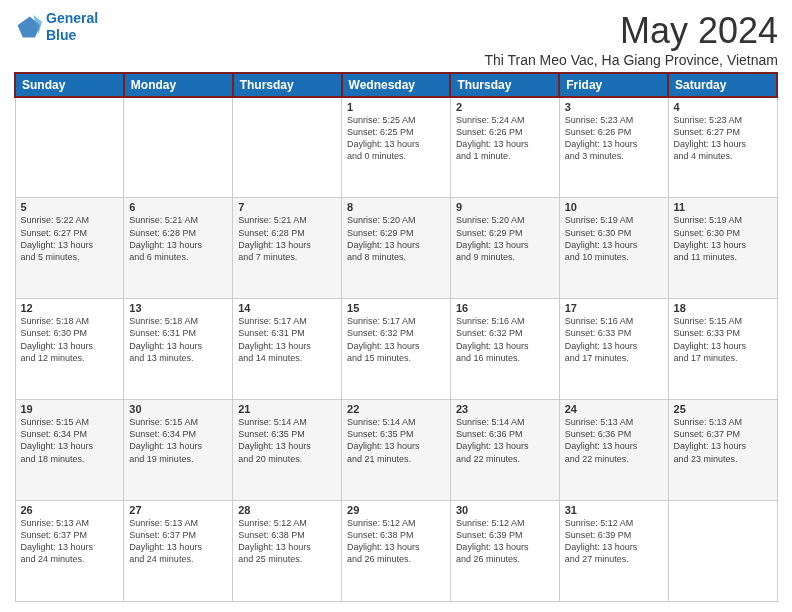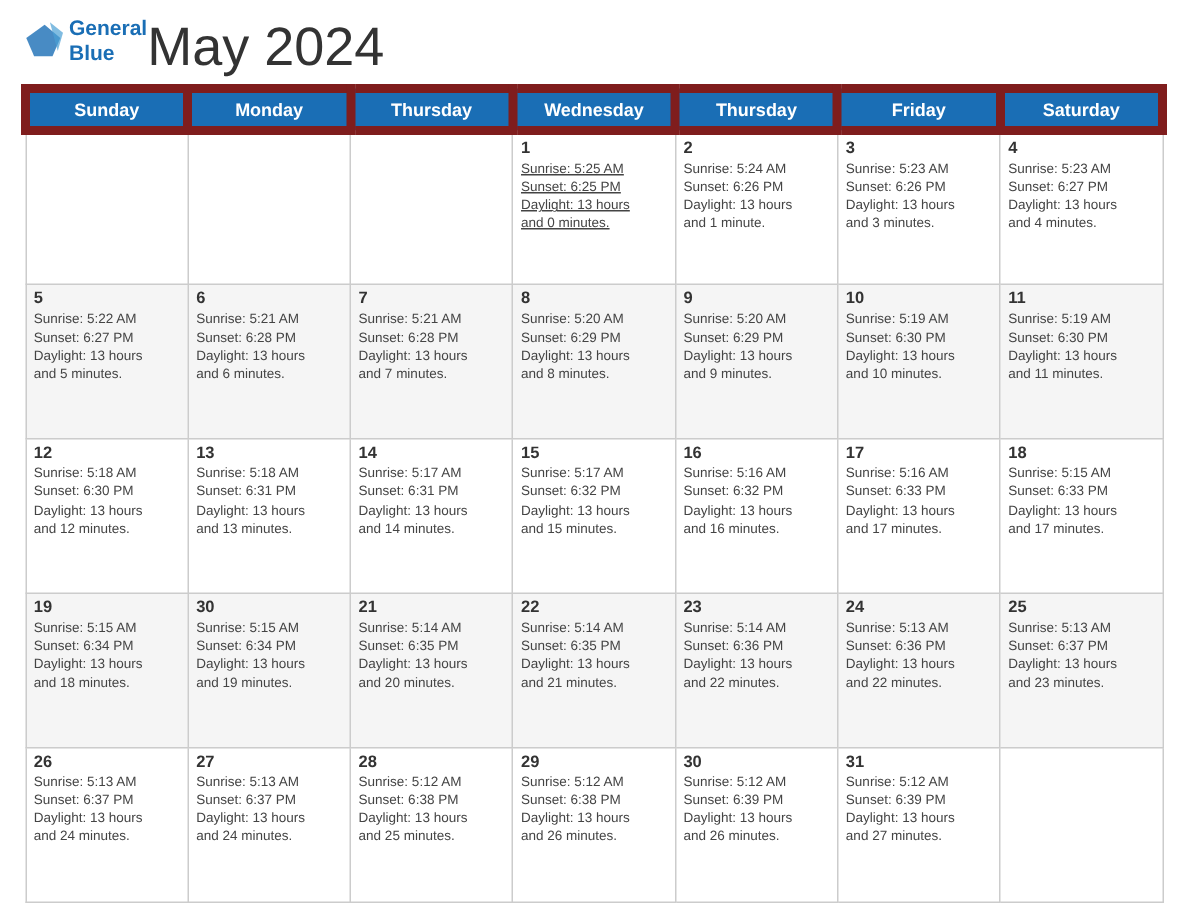--- a/index.html
+++ b/index.html
@@ -12,21 +12,21 @@
     }
     .page {
       width: 792px;
       height: 612px;
       padding: 10px 14px;
       display: flex;
       flex-direction: column;
     }
     .header {
       display: flex;
-      justify-content: flex-start;
+      justify-content: space-between;
       align-items: flex-start;
       margin-bottom: 4px;
     }
     .logo {
       display: flex;
       align-items: center;
       gap: 4px;
     }
     .logo-text {
       font-size: 14px;
@@ -55,24 +55,24 @@
     .calendar {
       flex: 1;
       border: 1px solid #ccc;
       border-collapse: collapse;
       width: 100%;
       table-layout: fixed;
     }
     .calendar th {
       background: #1a6eb5;
       color: white;
-      text-align: center;
+      text-align: left;
       padding: 4px 6px;
       font-size: 12px;
-      border: 6px solid #7f1d1d;
+      border: 2px solid #7f1d1d;
     }
     .calendar td {
       border: 1px solid #ccc;
       vertical-align: top;
       padding: 3px 5px;
       font-size: 9.5px;
       color: #333;
       background: #fff;
       height: 80px;
     }
@@ -104,20 +104,21 @@
         <polygon points="18,4 30,14 24,28 10,28 4,14" fill="#1a6eb5" opacity="0.8"></polygon>
         <polygon points="22,2 32,10 28,24" fill="#4a9fd4" opacity="0.7"></polygon>
       </svg>
       <div>
         <div class="logo-text"><span class="logo-blue">General</span></div>
         <div class="logo-text"><span class="logo-blue">Blue</span></div>
       </div>
     </div>
     <div class="title-section">
       <div class="month-title">May 2024</div>
+      <div class="location">Thi Tran Meo Vac, Ha Giang Province, Vietnam</div>
     </div>
   </div>
 
   <table class="calendar">
     <thead>
       <tr>
         <th>Sunday</th>
         <th>Monday</th>
         <th>Thursday</th>
         <th>Wednesday</th>
@@ -126,21 +127,21 @@
         <th>Saturday</th>
       </tr>
     </thead>
     <tbody id="calendar-body">
     <tr>
           <td class="empty"></td>
           <td class="empty"></td>
           <td class="empty"></td>
           <td>
             <span class="day-number">1</span>
-            <div class="day-info" style="white-space: pre-line; text-decoration: underline;">Sunrise: 5:25 AM
+            <div class="day-info" style="white-space: pre-line;">Sunrise: 5:25 AM
 Sunset: 6:25 PM
 Daylight: 13 hours
 and 0 minutes.</div>
           </td>
           <td>
             <span class="day-number">2</span>
             <div class="day-info" style="white-space: pre-line;">Sunrise: 5:24 AM
 Sunset: 6:26 PM
 Daylight: 13 hours
 and 1 minute.</div>

